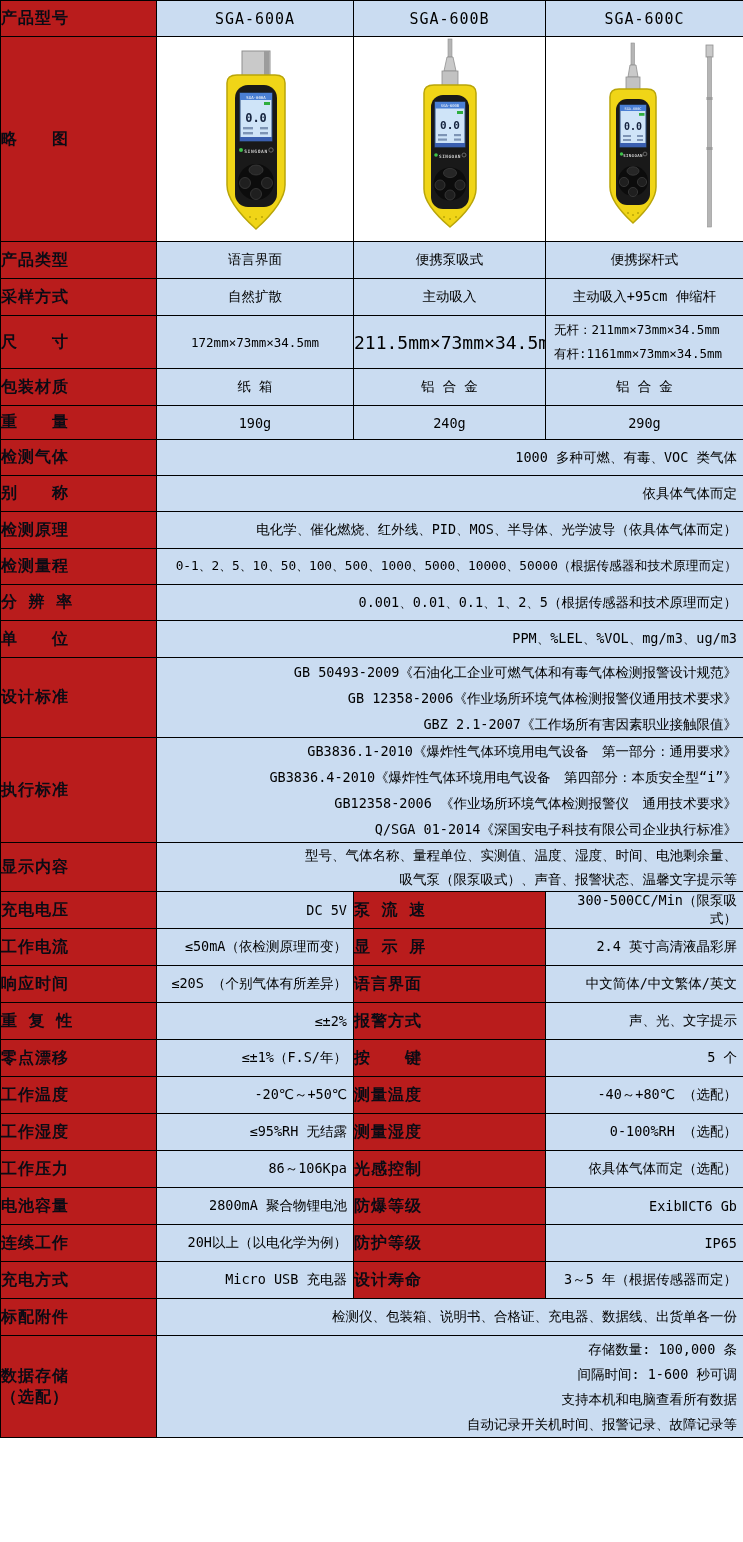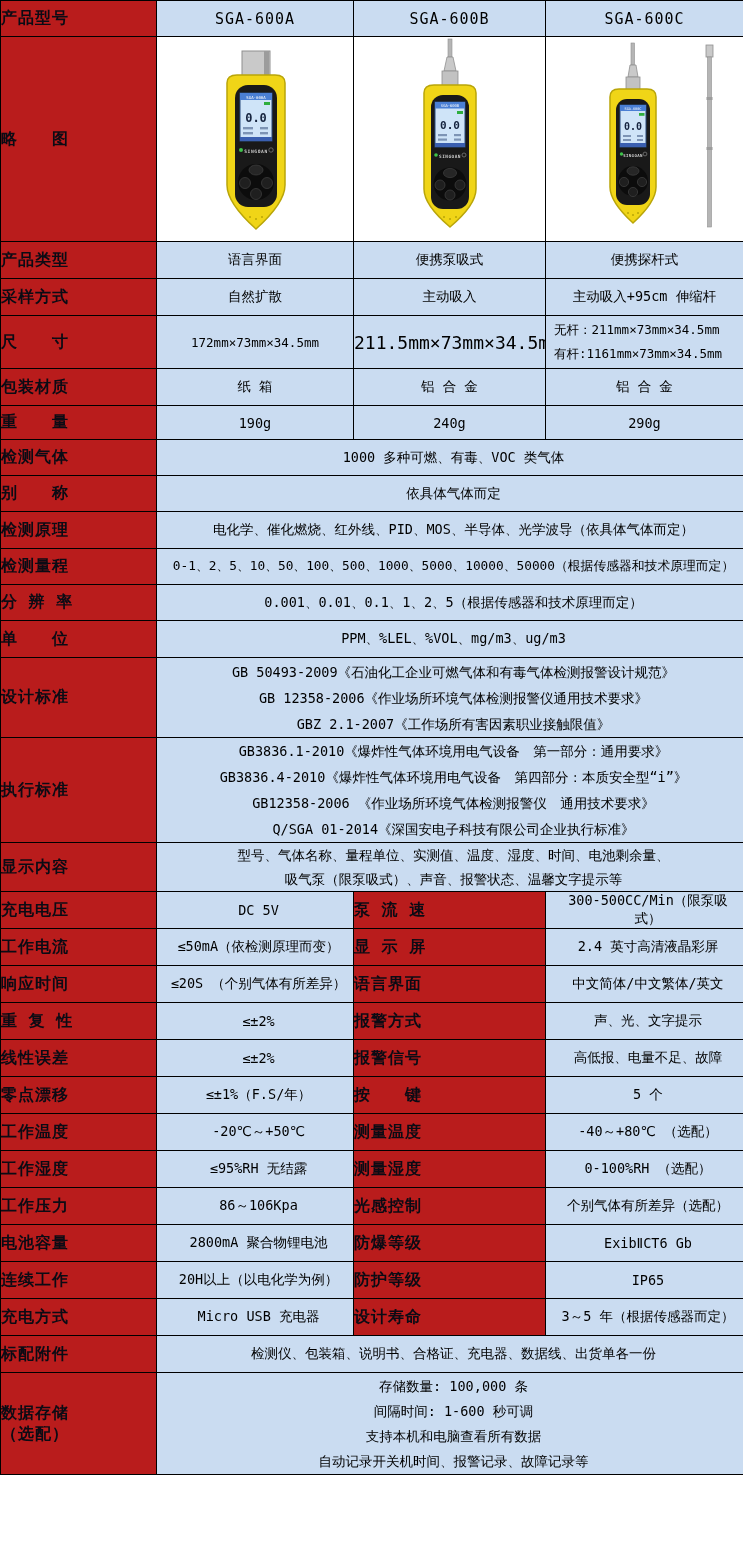--- a/index.html
+++ b/index.html
@@ -2,21 +2,21 @@
 <html><head>
 <meta charset="utf-8">
 <style>
   html,body{margin:0;padding:0;background:#fff;}
   body{width:743px;font-family:"DejaVu Sans","Liberation Sans",sans-serif;color:#000;}
   table{border-collapse:collapse;table-layout:fixed;width:743px;}
   td{border:1px solid #000;overflow:hidden;vertical-align:middle;padding:0;}
   .lbl{background:#b91c1c;text-align:left;font-weight:bold;font-size:16px;color:#0b0b14;letter-spacing:1px;font-family:Liberation Mono, monospace;}
   .val{background:#CADCF1;font-size:13.5px;font-family:"DejaVu Sans Mono","DejaVu Sans",sans-serif;}
   .c{text-align:center;}
-  .lft{text-align:center;padding-left:13px;padding-right:6px;}
+  .lft{text-align:right;padding-left:13px;padding-right:6px;}
   .photo{background:#ffffff;text-align:center;vertical-align:bottom;}
   .mdl{font-size:15px;letter-spacing:1px;}
   .h36 td{height:35px;}
   .h37 td{height:36px;}
   .h53 td{height:52px;}
   .h34 td{height:33px;}
   .h80 td{height:79px;margin-top:13px;}
   .h103 td{height:102px;}
   .h48 td{height:47px;}
   .h102 td{height:101px;}
@@ -247,26 +247,20 @@
   <td class="lbl">语言界面</td>
   <td class="val lft">中文简体/中文繁体/英文</td>
 </tr>
 <tr class="h37">
   <td class="lbl">重 复 性</td>
   <td class="val lft">≤±2%</td>
   <td class="lbl">报警方式</td>
   <td class="val lft">声、光、文字提示</td>
 </tr>
 <tr class="h37">
-  <td class="lbl">线性误差</td>
-  <td class="val lft">≤±2%</td>
-  <td class="lbl">报警信号</td>
-  <td class="val lft">高低报、电量不足、故障</td>
-</tr>
-<tr class="h37">
   <td class="lbl">零点漂移</td>
   <td class="val lft">≤±1%（F.S/年）</td>
   <td class="lbl">按　　键</td>
   <td class="val lft">5 个</td>
 </tr>
 <tr class="h37">
   <td class="lbl">工作温度</td>
   <td class="val lft">-20℃～+50℃</td>
   <td class="lbl">测量温度</td>
   <td class="val lft">-40～+80℃ （选配）</td>
@@ -274,21 +268,21 @@
 <tr class="h37">
   <td class="lbl">工作湿度</td>
   <td class="val lft">≤95%RH 无结露</td>
   <td class="lbl">测量湿度</td>
   <td class="val lft">0-100%RH （选配）</td>
 </tr>
 <tr class="h37">
   <td class="lbl">工作压力</td>
   <td class="val lft">86～106Kpa</td>
   <td class="lbl">光感控制</td>
-  <td class="val lft">个别气体有所差异（选配）</td>
+  <td class="val lft">依具体气体而定（选配）</td>
 </tr>
 <tr class="h37">
   <td class="lbl">电池容量</td>
   <td class="val lft">2800mA 聚合物锂电池</td>
   <td class="lbl">防爆等级</td>
   <td class="val lft">ExibⅡCT6 Gb</td>
 </tr>
 <tr class="h37">
   <td class="lbl">连续工作</td>
   <td class="val lft">20H以上（以电化学为例）</td>

